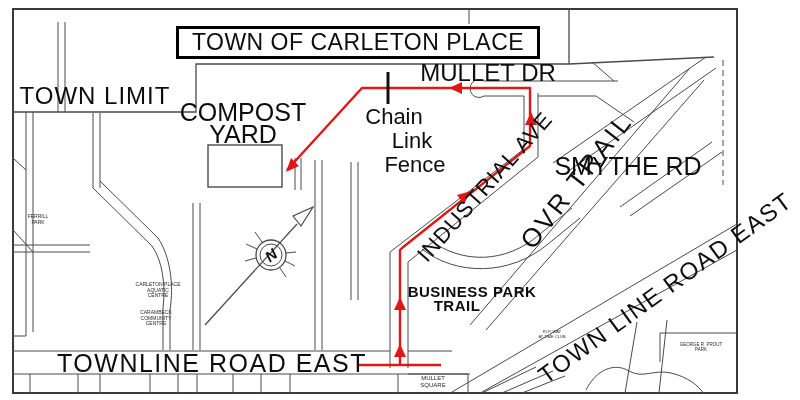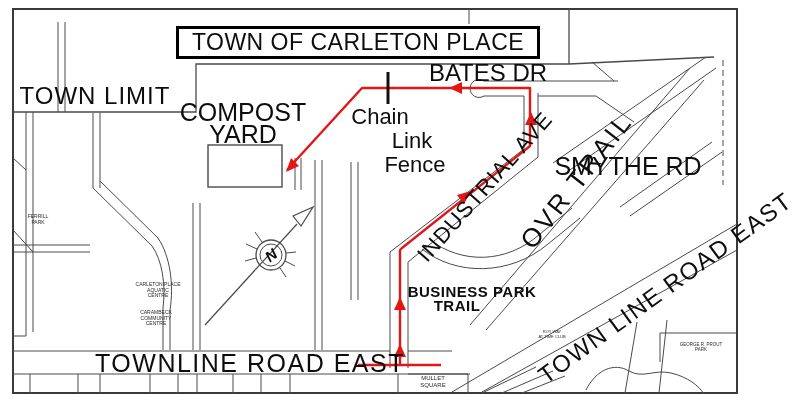--- a/index.html
+++ b/index.html
@@ -12,31 +12,31 @@
   #title-box{position:absolute;left:176px;top:26px;width:358px;height:27px;
              border:3px solid #000;background:#fff;display:flex;align-items:center;justify-content:center;}
   #title-box .t{font-size:23px;letter-spacing:.5px;text-align:right;}
   
   #town-limit{left:95px;top:96px;font-size:24px;letter-spacing:1px;}
   #compost-1{left:243px;top:112px;font-size:25px;}
   #compost-2{left:243px;top:134px;font-size:25px;}
   #bates-dr{left:488px;top:73px;font-size:24px;}
   #smythe-rd{left:628px;top:118px;font-size:25px;margin-top:48px;}
   .chain{font-size:22px;}
-  #chain-1{left:380px;top:117px;}
+  #chain-1{left:394px;top:117px;}
   #chain-2{left:412px;top:141px;}
   #chain-3{left:394px;top:165px;margin-left:21px;}
   #chain-4{left:394px;top:189px;}
   #industrial-ave{left:412px;top:250px;font-size:22px;letter-spacing:1px;
                   transform:rotate(-48.5deg);transform-origin:0 0;}
   #ovr-trail{left:514px;top:236px;font-size:26px;letter-spacing:3px;
              transform:rotate(-52deg);transform-origin:0 0;}
   #tlre-diag{left:533px;top:367px;font-size:24px;letter-spacing:1.5px;
              transform:rotate(-36deg);transform-origin:0 0;}
-  #tlre-bottom{left:212px;top:363px;font-size:25px;letter-spacing:1.5px;margin-left:38px;}
+  #tlre-bottom{left:212px;top:363px;font-size:25px;letter-spacing:1.5px;}
   #business-1{left:472px;top:291px;font-size:15px;font-weight:600;letter-spacing:.5px;}
   #business-2{left:457px;top:305px;font-size:15px;font-weight:600;letter-spacing:.5px;}
   
   .tiny{position:absolute;transform:translate(-50%,-50%);text-align:center;
         color:#2a2a2a;font-size:5px;line-height:5.5px;letter-spacing:0;white-space:nowrap;}
   #ferrill{left:38px;top:219px;}
   #aquatic{left:158px;top:290px;}
   #carambeck{left:156px;top:318px;}
   #mullet{left:433px;top:381px;font-size:6px;line-height:6.5px;}
   #club{left:552px;top:334px;font-size:4px;line-height:4.5px;}
@@ -120,21 +120,21 @@
     </g>
   </svg>
 
   <div id="title-box">
     <span class="t">TOWN OF CARLETON PLACE</span>
   </div>
 
   <div class="lbl ctr" id="town-limit">TOWN LIMIT</div>
   <div class="lbl ctr" id="compost-1">COMPOST</div>
   <div class="lbl ctr" id="compost-2">YARD</div>
-  <div class="lbl ctr" id="bates-dr">BATES DR</div>
+  <div class="lbl ctr" id="bates-dr">MULLET DR</div>
   <div class="lbl ctr" id="smythe-rd">SMYTHE RD</div>
   <div class="lbl ctr chain" id="chain-1">Chain</div>
   <div class="lbl ctr chain" id="chain-2">Link</div>
   <div class="lbl ctr chain" id="chain-3">Fence</div>
   <div class="lbl" id="industrial-ave">INDUSTRIAL AVE</div>
   <div class="lbl" id="ovr-trail">OVR TRAIL</div>
   <div class="lbl" id="tlre-diag">TOWN LINE ROAD EAST</div>
   <div class="lbl ctr" id="tlre-bottom">TOWNLINE ROAD EAST</div>
   <div class="lbl ctr" id="business-1">BUSINESS PARK</div>
   <div class="lbl ctr" id="business-2">TRAIL</div>

